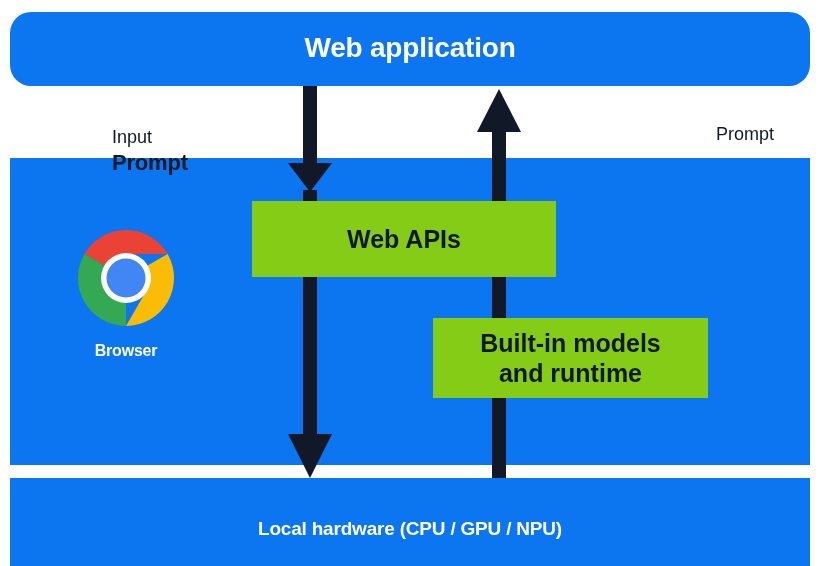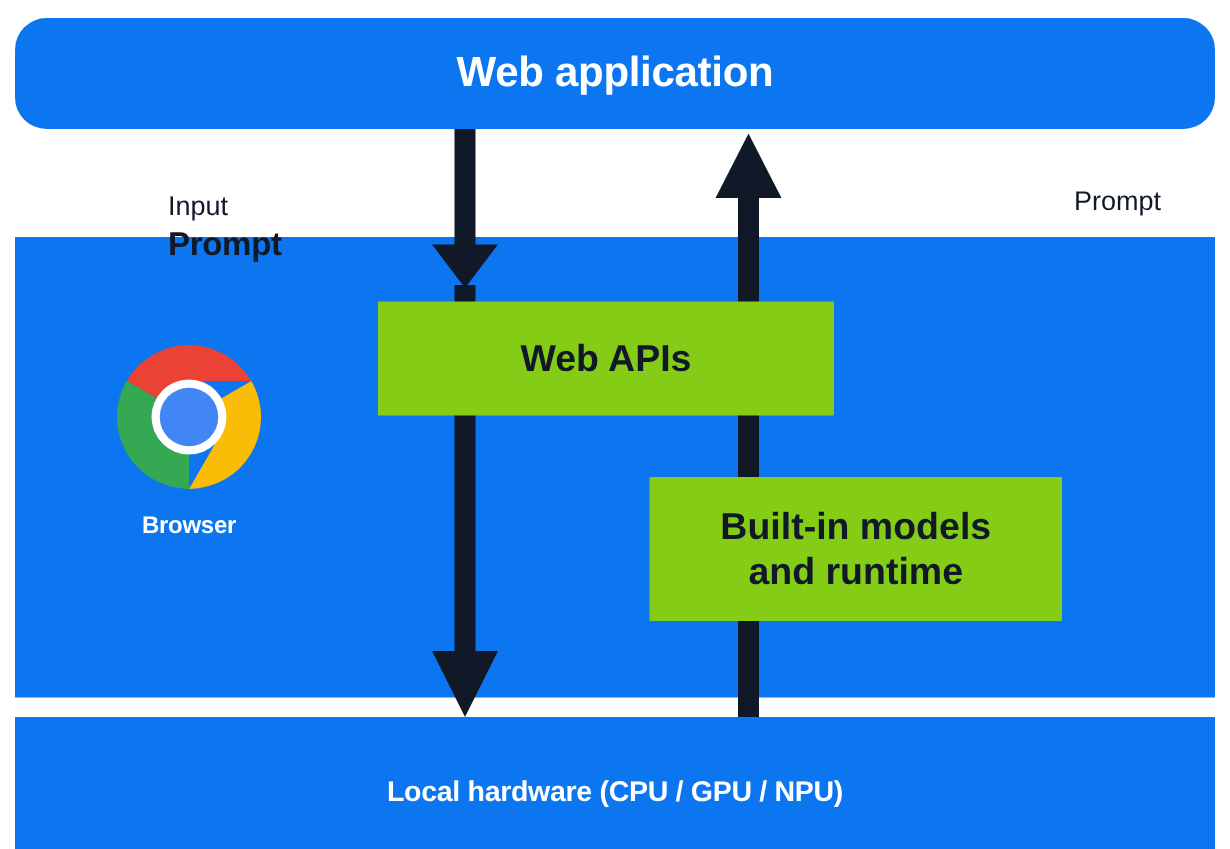--- a/index.html
+++ b/index.html
@@ -111,21 +111,21 @@
     left: 252px;
     top: 201px;
     width: 304px;
     height: 76px;
     font-size: 25px;
   }
   .box-builtin {
     left: 433px;
     top: 318px;
     width: 275px;
-    height: 96px;
+    height: 80px;
     font-size: 25px;
   }
   .box-builtin .box-text {
     white-space: pre-line;
   }
 
   
   .flow-caption {
     position: absolute;
     color: #111827;

